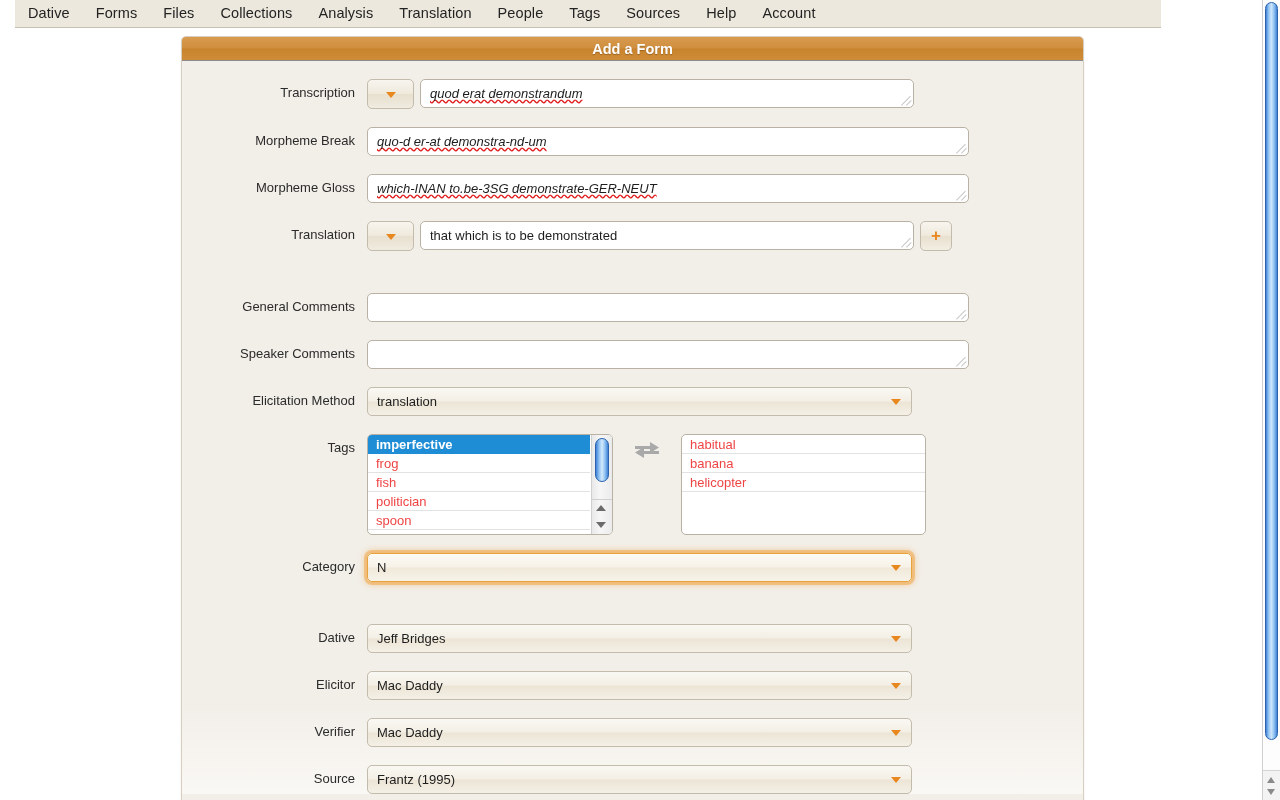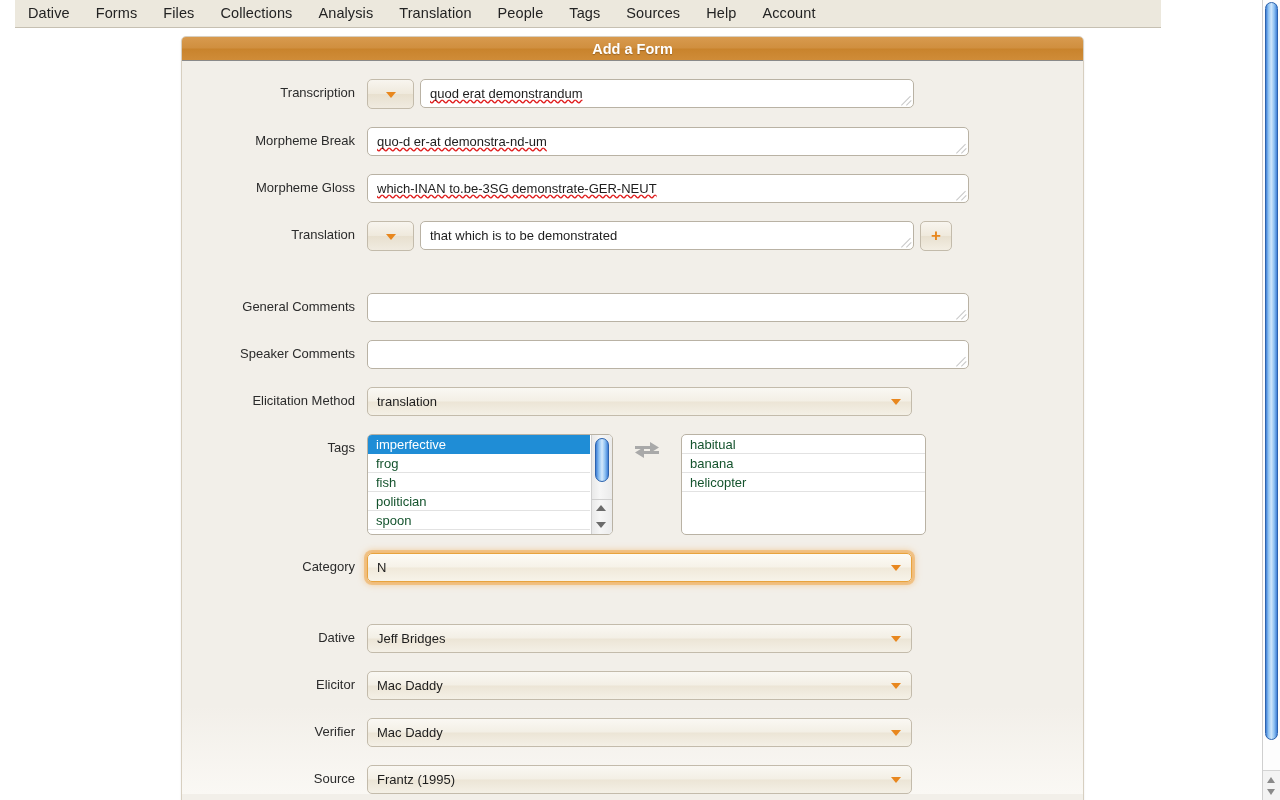--- a/index.html
+++ b/index.html
@@ -155,20 +155,21 @@
     height: 1px;
     transform-origin: 0 0;
   }
   .ta-wrap .grip:before { width: 13px; top: 10px; left: 0; transform: rotate(-45deg); }
   .ta-wrap .grip:after  { width: 7px;  top: 10px; left: 5px; transform: rotate(-45deg); }
 
   .val { position: absolute; left: 9px; top: 6px; font-size: 13px; color: #1d1d1d; white-space: nowrap; }
   .spell {
     text-decoration: underline wavy #e01b1b;
     text-decoration-skip-ink: none;
+    font-style: italic;
   }
 
   
   .ta.w545 { width: 602px; }
   .ta.w494 { width: 494px; }
 
   
   .mini-dd {
     width: 47px;
     height: 30px;
@@ -249,29 +250,29 @@
     border-radius: 5px;
     background: #ffffff;
     overflow: hidden;
     position: relative;
   }
   .ms .opt {
     height: 19px;
     line-height: 19px;
     padding-left: 8px;
     font-size: 13px;
-    color: #14532d;
+    color: #ef4444;
     border-bottom: 1px solid #e2e2e2;
     white-space: nowrap;
     cursor: default;
   }
   .ms .opt.sel-opt {
     background: #1f8dd6;
     color: #ffffff;
-    font-weight: normal;
+    font-weight: bold;
     border-bottom-color: #1f8dd6;
   }
   .ms.left { width: 246px; }
   .ms.left .listwrap {
     position: absolute;
     left: 0; top: 0; right: 22px; bottom: 0;
     overflow: hidden;
   }
 
   .ms-sb {

